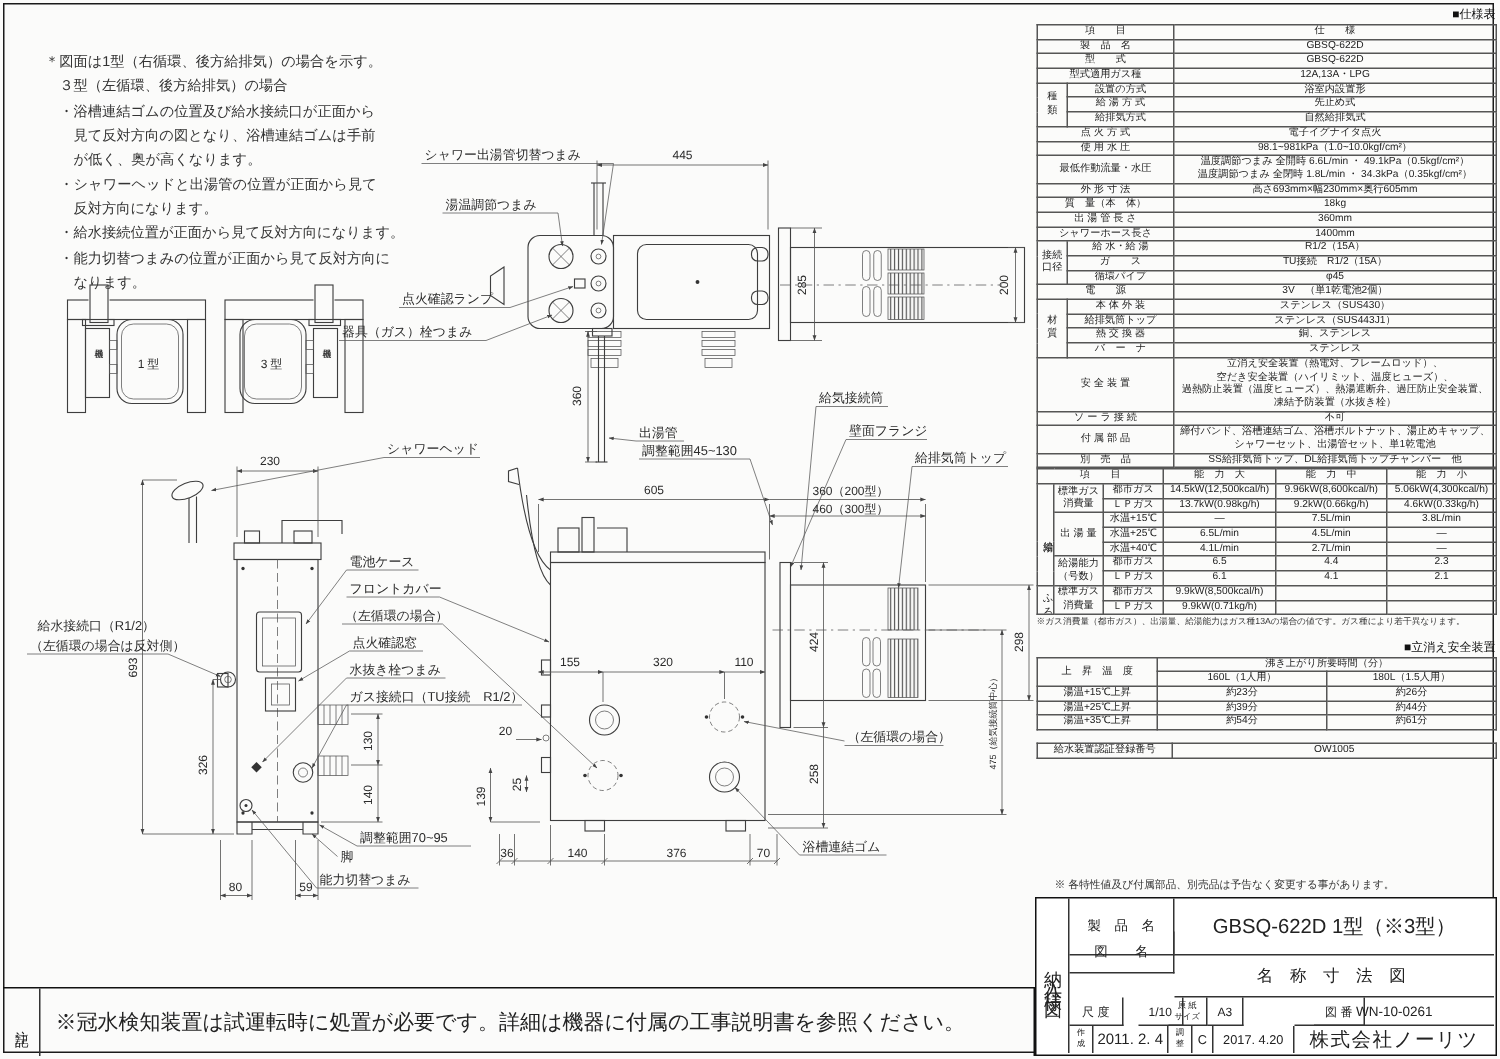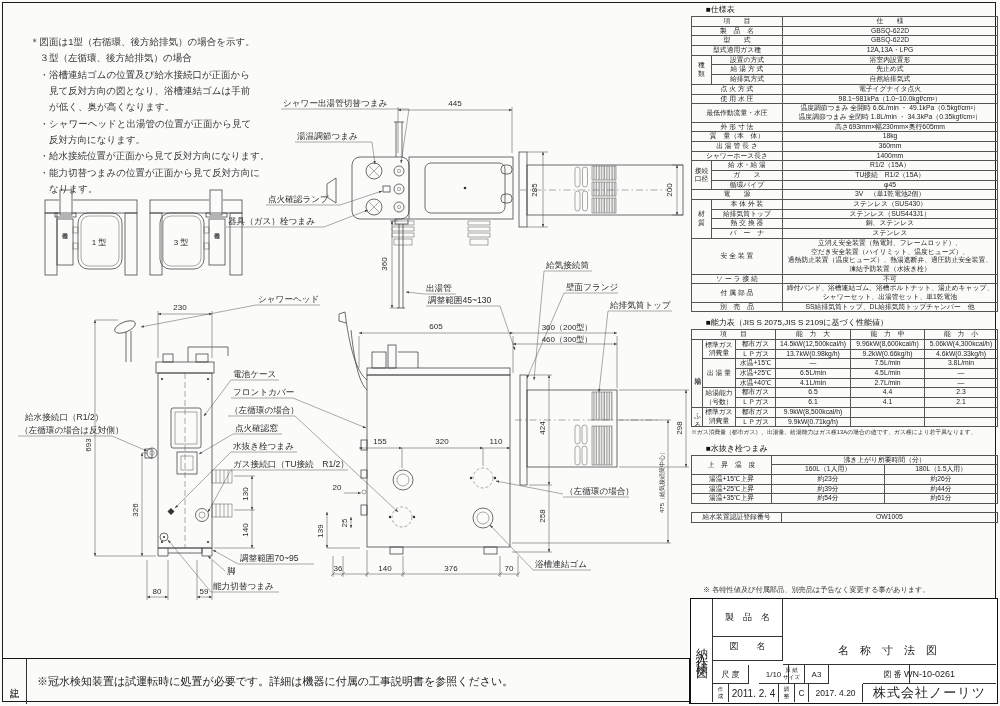--- a/index.html
+++ b/index.html
@@ -2,41 +2,41 @@
 <html><head>
 <meta charset="utf-8">
 <style>
   html,body{margin:0;padding:0;}
   body{width:1000px;height:706px;position:relative;background:#fbfbfa;font-family:"Liberation Sans",sans-serif;color:#222;}
   .frame{position:absolute;left:2px;top:2px;width:994px;height:700px;border:1.6px solid #1a1a1a;box-sizing:border-box;pointer-events:none;}
   
   .notes{position:absolute;left:30px;top:34px;width:330px;font-size:9.5px;line-height:1.72;white-space:pre-line;color:#333;}
   
   .rcol{position:absolute;left:691px;top:3px;width:306px;}
-  .sec-title{font-size:8px;color:#111;margin:1px 0 1px 15px;}
+  .sec-title{font-size:8px;color:#111;margin:1px 0 1px 15px;text-align:right;}
   table.tbl{border-collapse:collapse;table-layout:fixed;width:306px;}
   table.tbl td{border:1px solid #555;font-size:6.8px;line-height:1.28;text-align:center;padding:0 1px;color:#222;overflow:hidden;}
   td.lft{text-align:left;}
   td.pre{white-space:pre-line;text-align:left;}
   td.prec{white-space:pre-line;}
   td.vgrp{writing-mode:vertical-rl;text-orientation:upright;letter-spacing:1px;padding:1px 0;}
   td.blank{border:none;background:transparent;}
   .cap-note{font-size:5.8px;color:#333;margin:2px 0 6px 0;line-height:1.3;}
   
   .chg-note{position:absolute;left:703px;top:585px;width:295px;font-size:7.2px;color:#333;}
   
   .tblock{position:absolute;left:690px;top:598px;width:308px;height:106px;border:1.6px solid #111;box-sizing:border-box;background:#fff;}
   .tb-cell{position:absolute;box-sizing:border-box;border-right:1px solid #333;border-bottom:1px solid #333;display:flex;align-items:center;justify-content:center;overflow:hidden;}
   .tb-nb{border-bottom:none;}
   .tb-nr{border-right:none;}
   .vside{writing-mode:vertical-rl;text-orientation:upright;font-size:12px;letter-spacing:5px;}
   
   .bnote{position:absolute;left:2px;top:658px;width:688px;height:46px;border-top:1.6px solid #111;border-right:1.6px solid #111;box-sizing:border-box;display:flex;}
   .bnote .tag{width:24px;border-right:1px solid #333;display:flex;align-items:center;justify-content:center;writing-mode:vertical-rl;text-orientation:upright;font-size:9px;letter-spacing:2px;}
-  .bnote .txt{flex:1;display:flex;align-items:center;padding-left:10px;font-size:11px;}
+  .bnote .txt{flex:1;display:flex;align-items:center;padding-left:10px;font-size:14px;}
   
   svg{position:absolute;left:0;top:0;}
   svg .ln{stroke:#3e3e3e;stroke-width:.75;fill:none;}
   svg .tn{stroke:#555;stroke-width:.5;fill:none;}
   svg .dim{stroke:#555;stroke-width:.55;fill:none;}
   svg text{font-family:"Liberation Sans",sans-serif;fill:#2b2b2b;}
   svg .d{font-size:8px;}
   svg .lb{font-size:8.6px;}
   svg .sm{font-size:6px;}
   svg .vt{writing-mode:vertical-rl;text-orientation:upright;}
@@ -529,21 +529,20 @@
           <td class="pre">締付バンド、浴槽連結ゴム、浴槽ボルトナット、湯止めキャップ、
 シャワーセット、出湯管セット、単1乾電池</td>
         </tr>
     <tr>
           <td colspan="2">別　売　品</td>
           <td class="lft">SS給排気筒トップ、DL給排気筒トップチャンバー　他</td>
         </tr>
   </tbody>
     </table>
 
-  <div class="sec-title" style="margin-top:5px">■能力表（JIS S 2075,JIS S 2109に基づく性能値）</div>
   <table class="tbl">
     <colgroup>
         <col style="width:11px">
         <col style="width:33px">
         <col style="width:40px">
         <col style="width:75px">
         <col style="width:74px">
         <col style="width:73px">
       </colgroup>
     <tbody>
@@ -613,21 +612,21 @@
     <tr>
           <td>ＬＰガス</td>
           <td>9.9kW(0.71kg/h)</td>
           <td class="blank"></td>
           <td class="blank"></td>
         </tr>
   </tbody>
     </table>
   <div class="cap-note">※ガス消費量（都市ガス）、出湯量、給湯能力はガス種13Aの場合の値です。ガス種により若干異なります。</div>
 
-  <div class="sec-title">■水抜き栓つまみ</div>
+  <div class="sec-title">■立消え安全装置</div>
   <table class="tbl">
     <colgroup>
         <col style="width:80px">
         <col style="width:113px">
         <col style="width:113px">
       </colgroup>
     <tbody>
         <tr>
           <td rowspan="2">上　昇　温　度</td>
           <td colspan="2">沸き上がり所要時間（分）</td>
@@ -665,21 +664,22 @@
         </tr>
   </tbody>
     </table>
 </div>
 
 <div class="chg-note">※ 各特性値及び付属部品、別売品は予告なく変更する事があります。</div>
 
 <div class="tblock">
   <div class="tb-cell tb-nb vside" style="left:0;top:0;width:22px;height:103px;">納入仕様図</div>
   <div class="tb-cell" style="left:22px;top:0;width:70px;height:38px;font-size:9px;">製　品　名</div>
-  <div class="tb-cell" style="left:22px;top:34px;width:70px;height:28px;font-size:9px;">図　　名</div>
+  <div class="tb-cell tb-nr" style="left:92px;top:0;width:213px;height:38px;font-size:13.5px;">GBSQ-622D 1型（※3型）</div>
+  <div class="tb-cell" style="left:22px;top:22px;width:70px;height:28px;font-size:9px;">図　　名</div>
   <div class="tb-cell tb-nr" style="left:92px;top:38px;width:213px;height:28px;font-size:11px;letter-spacing:4px;">名 称 寸 法 図</div>
   <div class="tb-cell" style="left:22px;top:66px;width:36px;height:19px;font-size:8px;">尺 度</div>
   <div class="tb-cell" style="left:68px;top:66px;width:30px;height:19px;font-size:8px;">1/10</div>
   <div class="tb-cell" style="left:88px;top:66px;width:26px;height:19px;font-size:5.5px;white-space:pre-line;text-align:center;">原 紙
 サイズ</div>
   <div class="tb-cell" style="left:114px;top:66px;width:24px;height:19px;font-size:8px;">A3</div>
   <div class="tb-cell" style="left:138px;top:66px;width:34px;height:19px;font-size:8px;margin-left:47px;">図 番</div>
   <div class="tb-cell tb-nr" style="left:172px;top:66px;width:133px;height:19px;font-size:9px;">WN-10-0261</div>
   <div class="tb-cell tb-nb" style="left:22px;top:85px;width:16px;height:18px;font-size:5.5px;white-space:pre-line;text-align:center;line-height:1.2;">作
 成</div>

